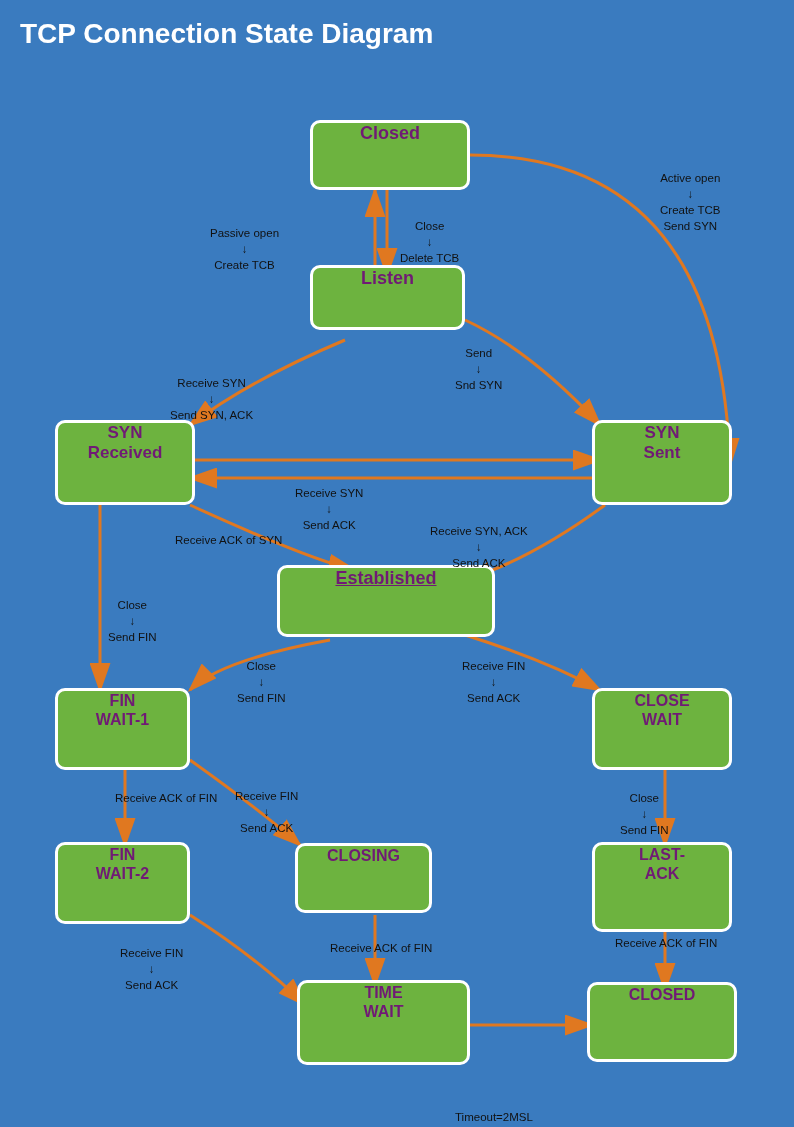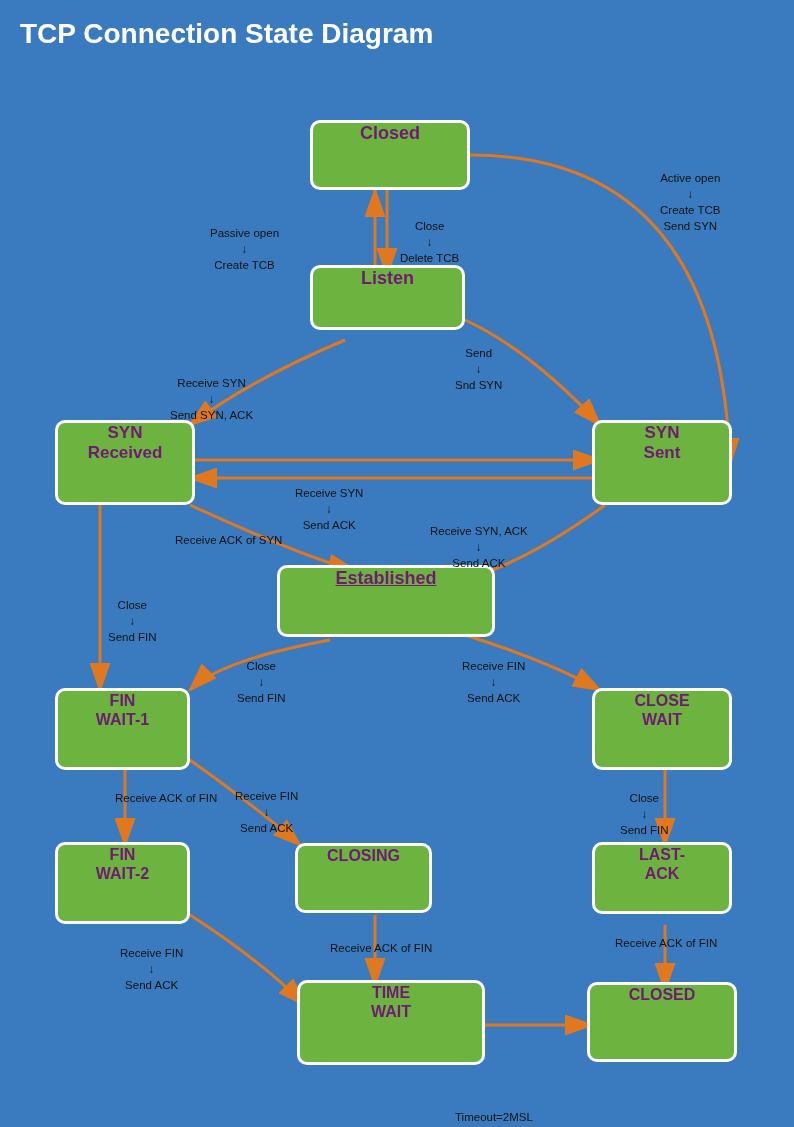--- a/index.html
+++ b/index.html
@@ -127,24 +127,24 @@
   </div>
   <div class="state-box" style="left:592px;top:618px;width:140px;height:82px;font-size:16px;">
     <span>CLOSE<br>WAIT</span>
   </div>
   <div class="state-box" style="left:55px;top:772px;width:135px;height:82px;font-size:16px;">
     <span>FIN<br>WAIT-2</span>
   </div>
   <div class="state-box" style="left:295px;top:773px;width:137px;height:70px;font-size:16px;">
     <span>CLOSING</span>
   </div>
-  <div class="state-box" style="left:592px;top:772px;width:140px;height:72px;font-size:16px;">
+  <div class="state-box" style="left:592px;top:772px;width:140px;height:90px;font-size:16px;">
     <span>LAST-<br>ACK</span>
   </div>
-  <div class="state-box" style="left:297px;top:910px;width:188px;height:85px;font-size:16px;">
+  <div class="state-box" style="left:297px;top:910px;width:173px;height:85px;font-size:16px;">
     <span>TIME<br>WAIT</span>
   </div>
   <div class="state-box" style="left:587px;top:912px;width:150px;height:80px;font-size:16px;">
     <span>CLOSED</span>
   </div>
 
   <div class="label" style="left:210px;top:155px;">Passive open<br>↓<br>Create TCB</div>
   <div class="label" style="left:400px;top:148px;">Close<br>↓<br>Delete TCB</div>
   <div class="label" style="left:660px;top:100px;">Active open<br>↓<br>Create TCB<br>Send SYN</div>
   <div class="label" style="left:455px;top:275px;">Send<br>↓<br>Snd SYN</div>

